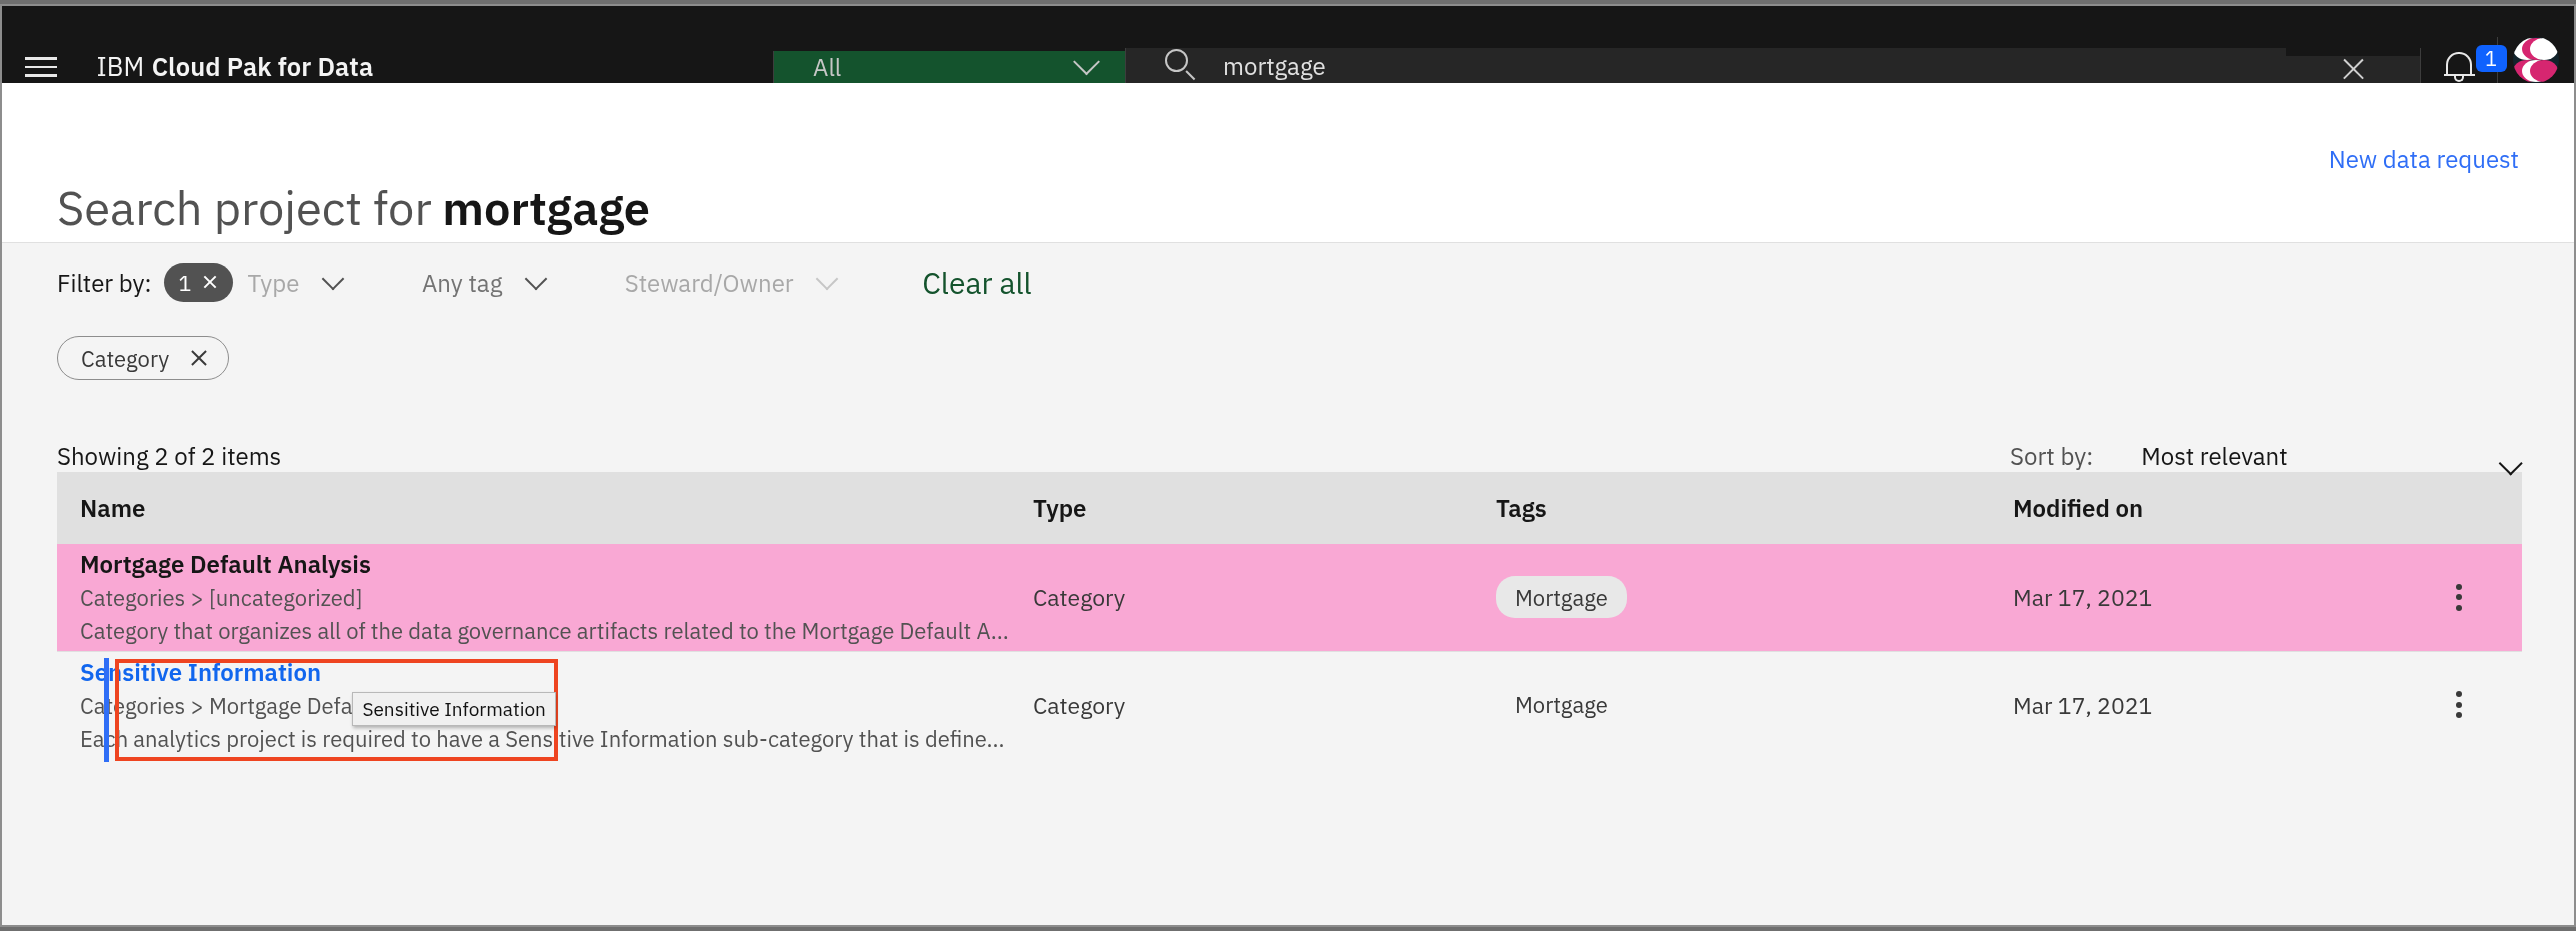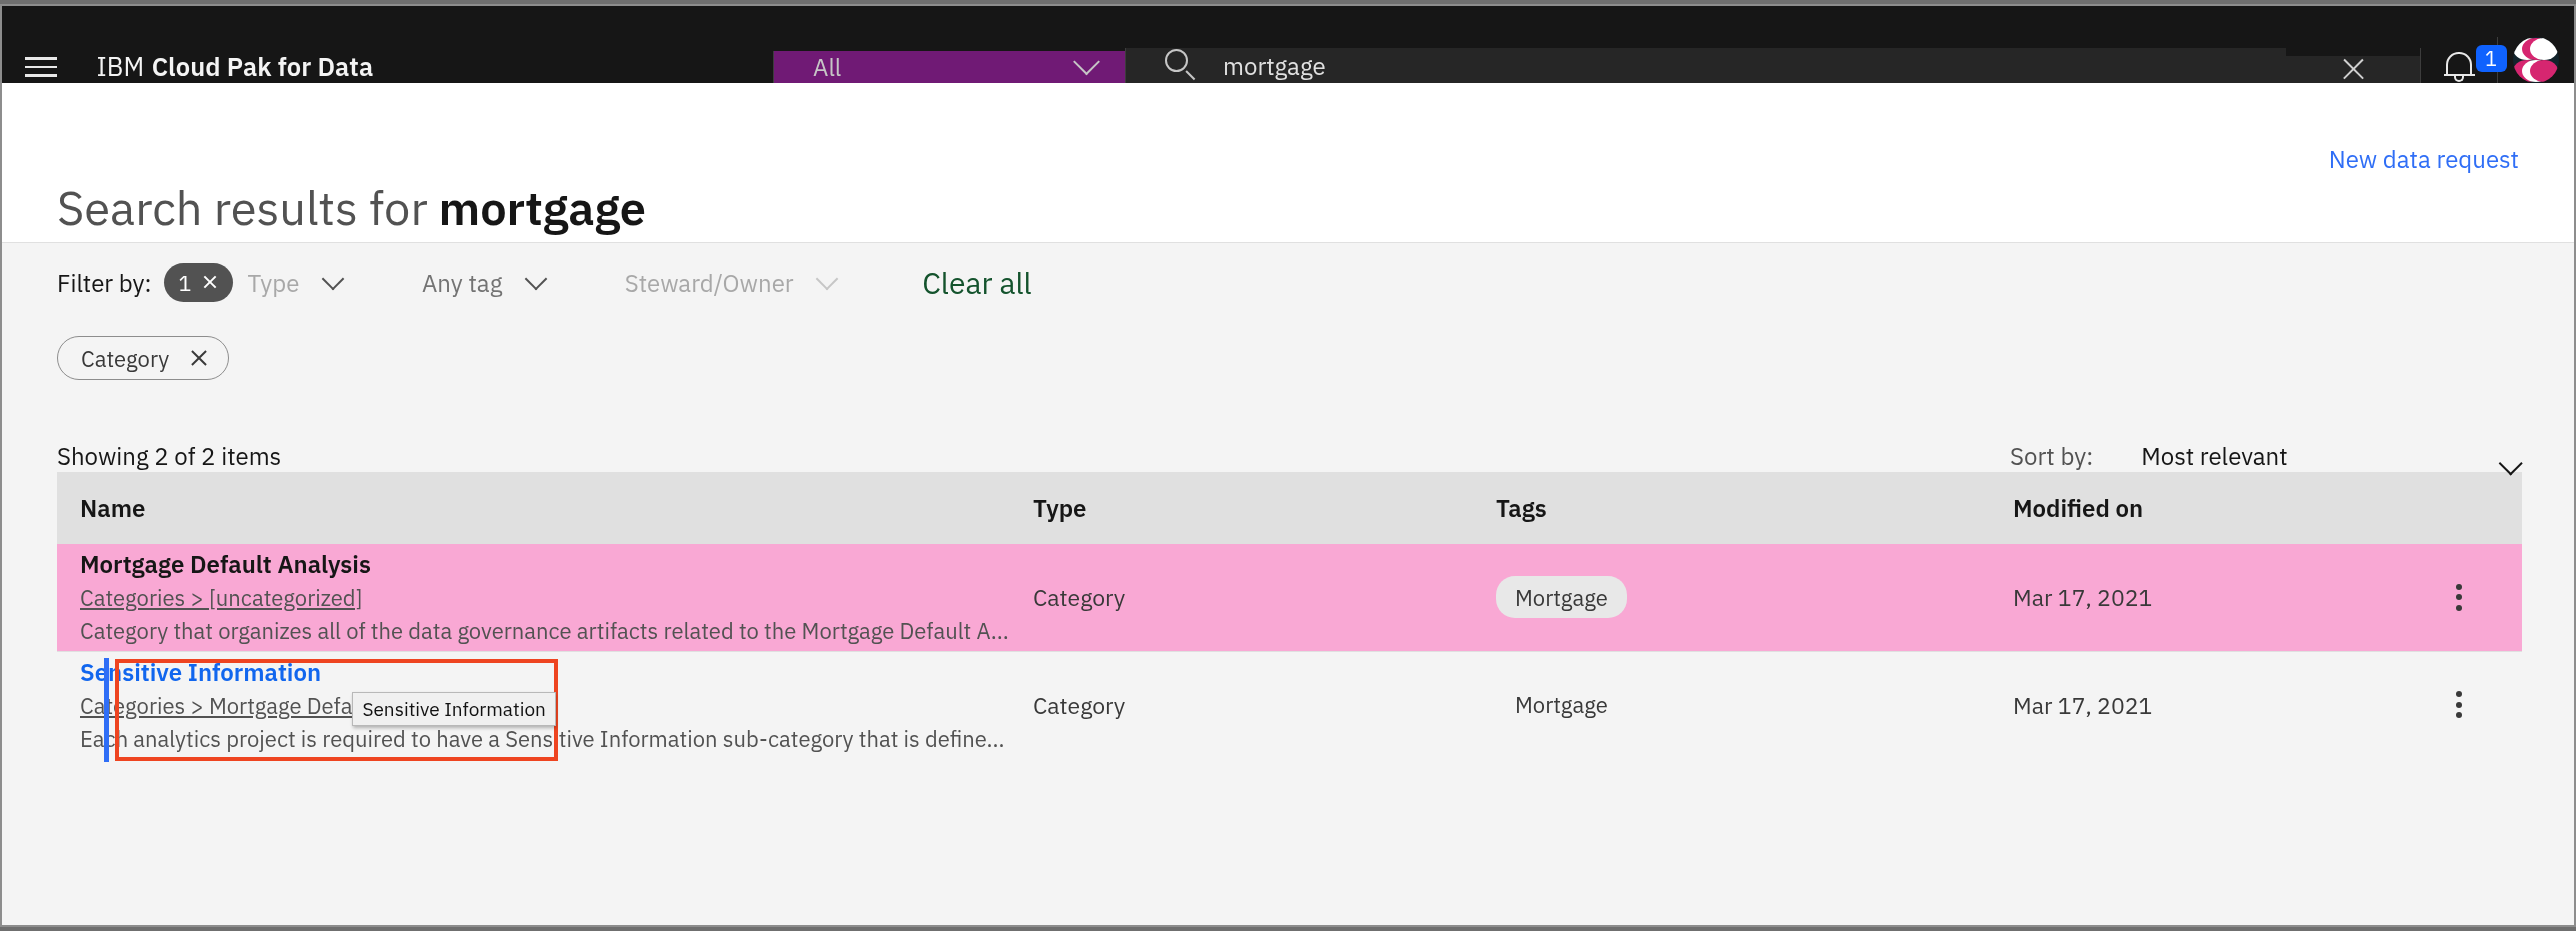--- a/index.html
+++ b/index.html
@@ -44,21 +44,21 @@
     letter-spacing: 0.1px;
     white-space: nowrap;
     cursor: pointer;
   }
   .brand .light { font-weight: 400; }
   .brand .bold { font-weight: 600; margin-left: 7.4px; }
   .header-spacer { flex: 1 1 auto; }
 
   .scope-select {
     width: 352px;
-    background: #701a75;
+    background: #14532d;
     border-left: 1.3px solid #3d3d3d;
     display: flex; align-items: center;
     padding: 0 29.5px 0 39px;
     cursor: pointer;
   }
   .scope-select .label {
     flex: 1 1 auto;
     color: #c6c6c6; font-size: 24px;
   }
   .chev {
@@ -332,21 +332,20 @@
   .col-ovf  { width: 89px; }
 
   .rname {
     font-size: 24px; font-weight: 600; color: #161616;
     line-height: 1.18;
   }
   .rname.link { color: #1166ee; cursor: pointer; }
   .rcrumb {
     font-size: 22px; color: #525252; margin-top: 6.7px; line-height: 1.18;
     white-space: nowrap;
-    text-decoration: underline;
   }
   .rdesc {
     font-size: 22px; color: #525252; margin-top: 6.7px; line-height: 1.18;
     white-space: nowrap;
   }
   .tag-pill {
     display: inline-block;
     background: #e8e8e8;
     border-radius: 19px;
     padding: 6.7px 19px;
@@ -453,21 +452,21 @@
           <i class="p p3"></i>
         <i class="p p4"></i>
           <i class="p p5"></i>
           <i class="p p6"></i>
       </span>
     </div>
   </div>
 
   <div class="titlebar">
     <div class="page-title">
-      <span class="pre">Search results for</span><span class="term">mortgage</span>
+      <span class="pre">Search project for</span><span class="term">mortgage</span>
     </div>
     <div class="title-spacer"></div>
     <div class="new-request">New data request</div>
   </div>
 
   <div class="filterbar">
     <div class="filter-row">
       <span class="filter-label">Filter by:</span>
 
       <span class="count-pill">

